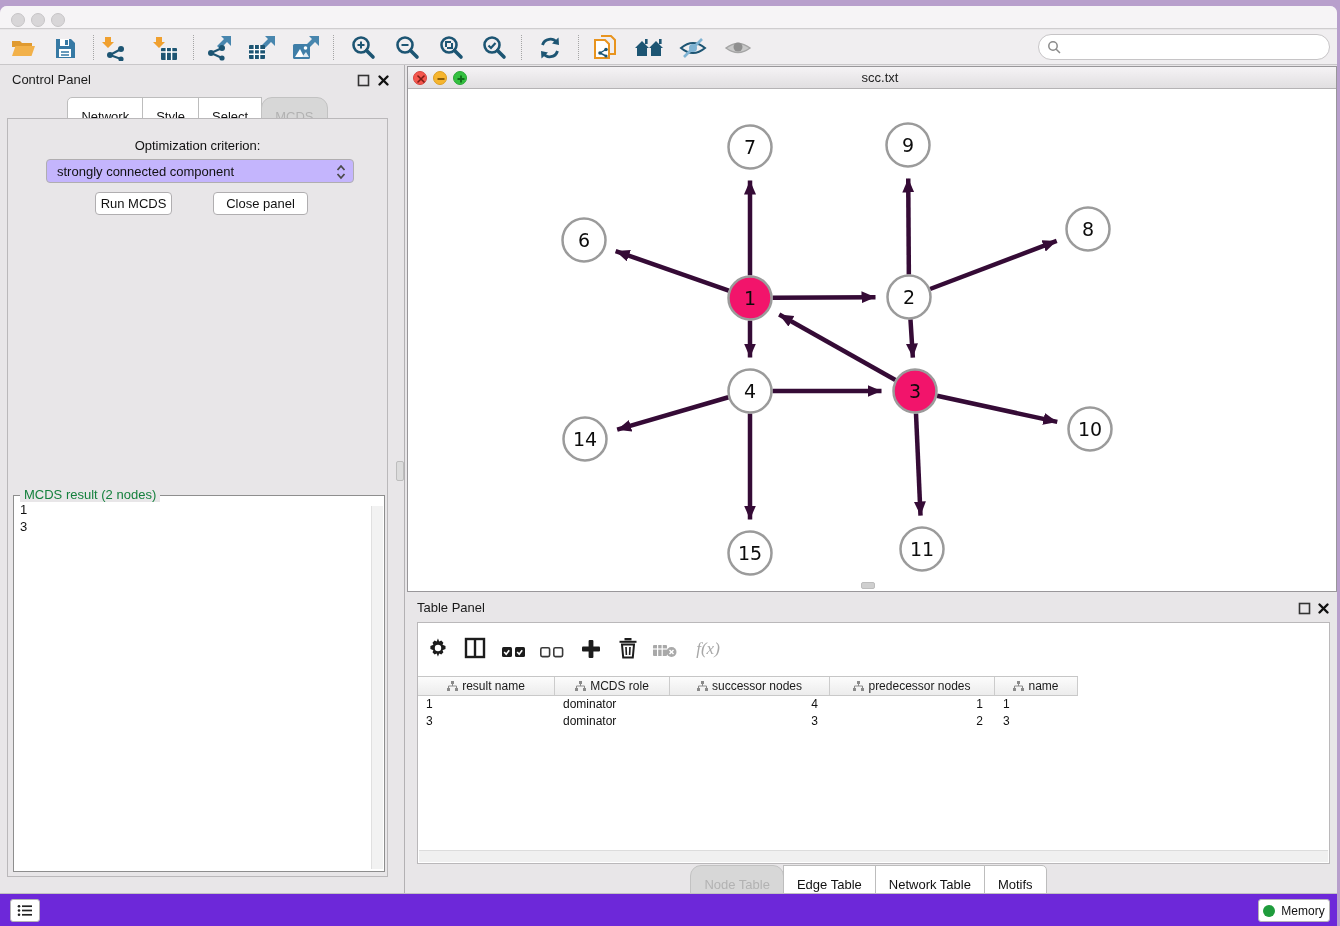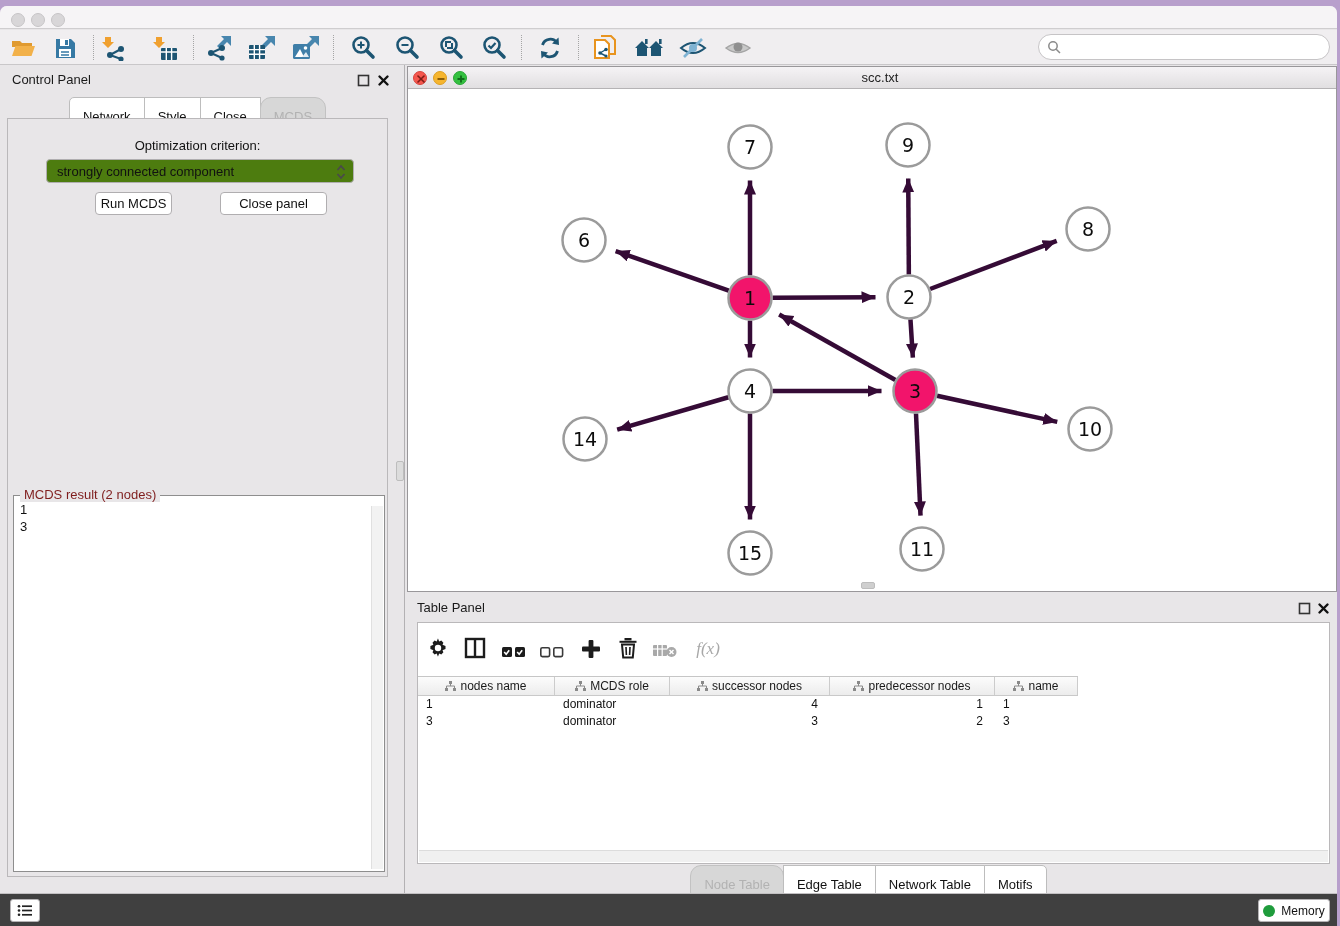--- a/index.html
+++ b/index.html
@@ -24,25 +24,25 @@
   .cp-title{position:absolute;left:12px;top:66px;font-size:13px;color:#1a1a1a;text-align:right;}
   .panel-float{position:absolute;width:13px;height:13px;}
   .panel-close{position:absolute;width:13px;height:13px;}
   .tabrow{position:absolute;display:flex;justify-content:center;}
   .tab{background:#fff;border:1px solid #bdbdbd;margin-left:-1px;height:38px;padding:0 13px;font-size:13px;display:flex;align-items:center;color:#111;}
   .tab:first-child{border-radius:5px 0 0 5px;margin-left:0;}
   .tab:last-child{border-radius:0 5px 5px 0;}
   .tab.active{background:#d7d7d7;color:#b2b2b2;border-color:#c2c2c2;border-radius:11px;}
   .cp-box{position:absolute;left:7px;top:112px;width:381px;height:759px;border:1px solid #bab8ba;background:#e8e6e8;}
   .opt-label{position:absolute;left:0;top:131px;width:395px;text-align:center;font-size:13px;}
-  .dropdown{position:absolute;left:45px;top:152px;width:308px;height:24px;background:#4d7c0f;border:1px solid #b0aeb0;border-radius:4px;display:flex;align-items:center;font-size:13px;padding-left:10px;}
+  .dropdown{position:absolute;left:45px;top:152px;width:308px;height:24px;background:#c4b5fd;border:1px solid #b0aeb0;border-radius:4px;display:flex;align-items:center;font-size:13px;padding-left:10px;}
   .dd-stepper{position:absolute;right:6px;top:2px;}
   .btn{position:absolute;height:23px;background:#fff;border:1px solid #b0aeb0;border-radius:4px;font-size:13px;display:flex;align-items:center;justify-content:center;}
   .fieldset{position:absolute;left:12px;top:488px;width:372px;height:377px;border:1px solid #8e8e8e;background:#fff;}
-  .fieldset-legend{position:absolute;left:6px;top:-9px;background:#e8e6e8;padding:0 4px;font-size:13px;color:#7f1d1d;}
+  .fieldset-legend{position:absolute;left:6px;top:-9px;background:#e8e6e8;padding:0 4px;font-size:13px;color:#15803d;}
   .result-lines{position:absolute;left:0;top:3px;right:14px;bottom:2px;overflow:hidden;padding:2px 0 0 6px;}
   .result-line{font-size:13px;line-height:17px;}
   .result-scroll{position:absolute;right:1px;top:10px;bottom:2px;width:12px;background:#f2f2f2;border-left:1px solid #e0e0e0;}
 
   
   .vsplit{position:absolute;left:404px;top:59px;width:1px;height:828px;background:#b3b1b3;}
   .vgrip{position:absolute;left:396px;top:455px;width:8px;height:20px;background:#dcdcdc;border:1px solid #bdbdbd;border-radius:2px;}
 
   
   .net-window{position:absolute;left:407px;top:60px;width:930px;height:526px;background:#fff;border:1px solid #99979a;}
@@ -59,21 +59,21 @@
   .tpbtn{position:absolute;top:6px;width:34px;height:30px;display:flex;align-items:flex-end;justify-content:center;}
   .fx{font-family:"Liberation Serif",serif;font-style:italic;font-size:17px;color:#a8a8a8;}
   .thead{position:absolute;left:0;top:53px;height:20px;display:flex;background:linear-gradient(#fcfcfc,#ececec);border-top:1px solid #c6c6c6;border-bottom:1px solid #c9c9c9;}
   .th{display:flex;align-items:center;justify-content:center;gap:4px;font-size:12px;color:#1a1a1a;border-right:1px solid #cccccc;height:100%;}
   .tbody{position:absolute;left:0;top:73px;width:100%;}
   .trow{display:flex;height:17px;align-items:center;}
   .td{font-size:12px;height:17px;line-height:17px;white-space:nowrap;overflow:hidden;}
   .tp-scroll{position:absolute;left:1px;right:1px;bottom:1px;height:12px;background:#f0f0f0;border-top:1px solid #dcdcdc;}
 
   
-  .statusbar{position:absolute;left:0;top:887px;width:1337px;height:33px;background:#404040;border-top:1px solid #c2c0c2;}
+  .statusbar{position:absolute;left:0;top:887px;width:1337px;height:33px;background:#6d28d9;border-top:1px solid #c2c0c2;}
   .sbtn{position:absolute;top:5px;height:23px;background:#fff;border:1px solid #b5b3b5;border-radius:3px;display:flex;align-items:center;justify-content:center;}
   .memdot{display:inline-block;width:12px;height:12px;border-radius:50%;margin-right:6px;}
   .memlabel{font-size:12px;}
 </style>
 </head>
 <body>
 
 <div class="screen">
   <div class="win-root">
 
@@ -250,36 +250,36 @@
       <svg width="13" height="13" viewBox="0 0 13 13">
           <g stroke="#111" stroke-width="2.4" stroke-linecap="round">
             <line x1="2.5" y1="2.5" x2="10.5" y2="10.5"></line>
             <line x1="10.5" y1="2.5" x2="2.5" y2="10.5"></line>
           </g>
         </svg>
     </span>
     <div class="tabrow" id="cp-tabs" style="left:0;top:91px;width:395px">
         <div class="tab">Network</div>
         <div class="tab">Style</div>
-        <div class="tab">Close</div>
+        <div class="tab">Select</div>
         <div class="tab active">MCDS</div>
       </div>
     <div class="cp-box">
       <div class="opt-label" style="position:absolute;left:0;top:19px;width:379px">Optimization criterion:</div>
       <div class="dropdown" style="position:absolute;left:38px;top:40px">
         <span>strongly connected component</span>
         <span class="dd-stepper">
           <svg width="12" height="20" viewBox="0 0 12 20">
               <path d="M2.5 8 6 4l3.5 4" fill="none" stroke="#4a4a4a" stroke-width="1.8"></path>
               <path d="M2.5 12 6 16l3.5-4" fill="none" stroke="#4a4a4a" stroke-width="1.8"></path>
             </svg>
         </span>
       </div>
       <div class="btn" style="left:87px;top:73px;width:77px">Run MCDS</div>
-      <div class="btn" style="left:212px;top:73px;width:107px">Close panel</div>
+      <div class="btn" style="left:205px;top:73px;width:95px">Close panel</div>
       <div class="fieldset" style="left:5px;top:376px">
         <span class="fieldset-legend">MCDS result (2 nodes)</span>
         <div class="result-lines" id="result-lines">
             <div class="result-line">1</div>
             <div class="result-line">3</div>
           </div>
         <div class="result-scroll"></div>
       </div>
     </div>
 
@@ -465,21 +465,21 @@
       <div class="thead" id="table-head">
           <div class="th" style="width: 137px;">
             <svg width="11" height="11" viewBox="0 0 11 11">
               <g fill="#8a8a8a">
                 <rect x="4" y="0" width="3" height="3"></rect>
                 <rect x="0" y="7" width="3" height="3"></rect>
                 <rect x="8" y="7" width="3" height="3"></rect>
               </g>
               <path d="M5.5 3v2M1.5 7V5h8v2" stroke="#8a8a8a" fill="none"></path>
             </svg>
-            <span>nodes name</span>
+            <span>result name</span>
           </div>
           <div class="th" style="width: 115px;">
             <svg width="11" height="11" viewBox="0 0 11 11">
               <g fill="#8a8a8a">
                 <rect x="4" y="0" width="3" height="3"></rect>
                 <rect x="0" y="7" width="3" height="3"></rect>
                 <rect x="8" y="7" width="3" height="3"></rect>
               </g>
               <path d="M5.5 3v2M1.5 7V5h8v2" stroke="#8a8a8a" fill="none"></path>
             </svg>

